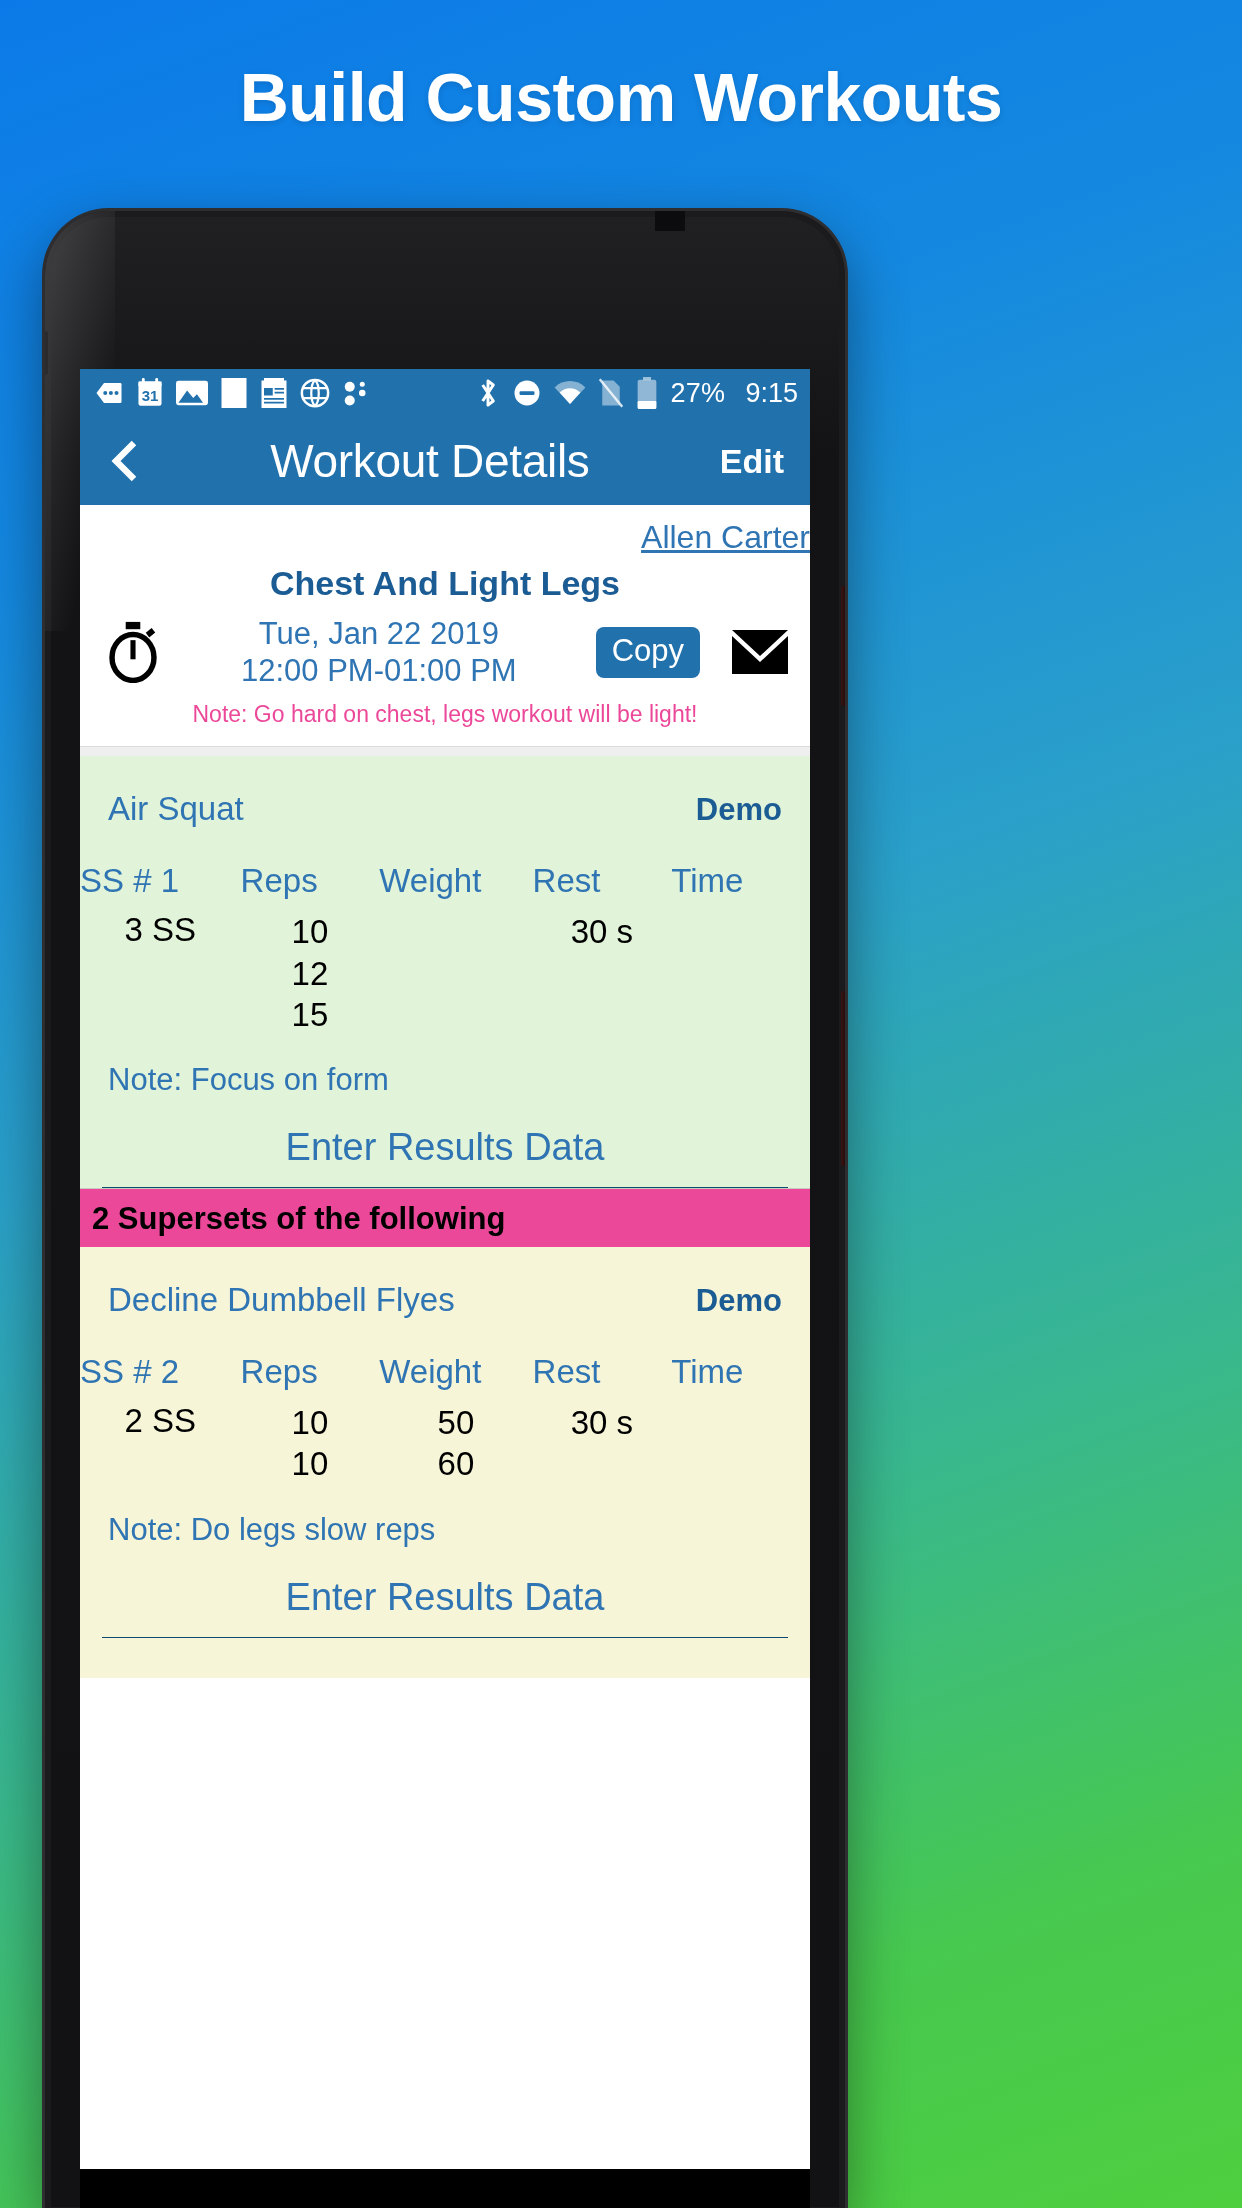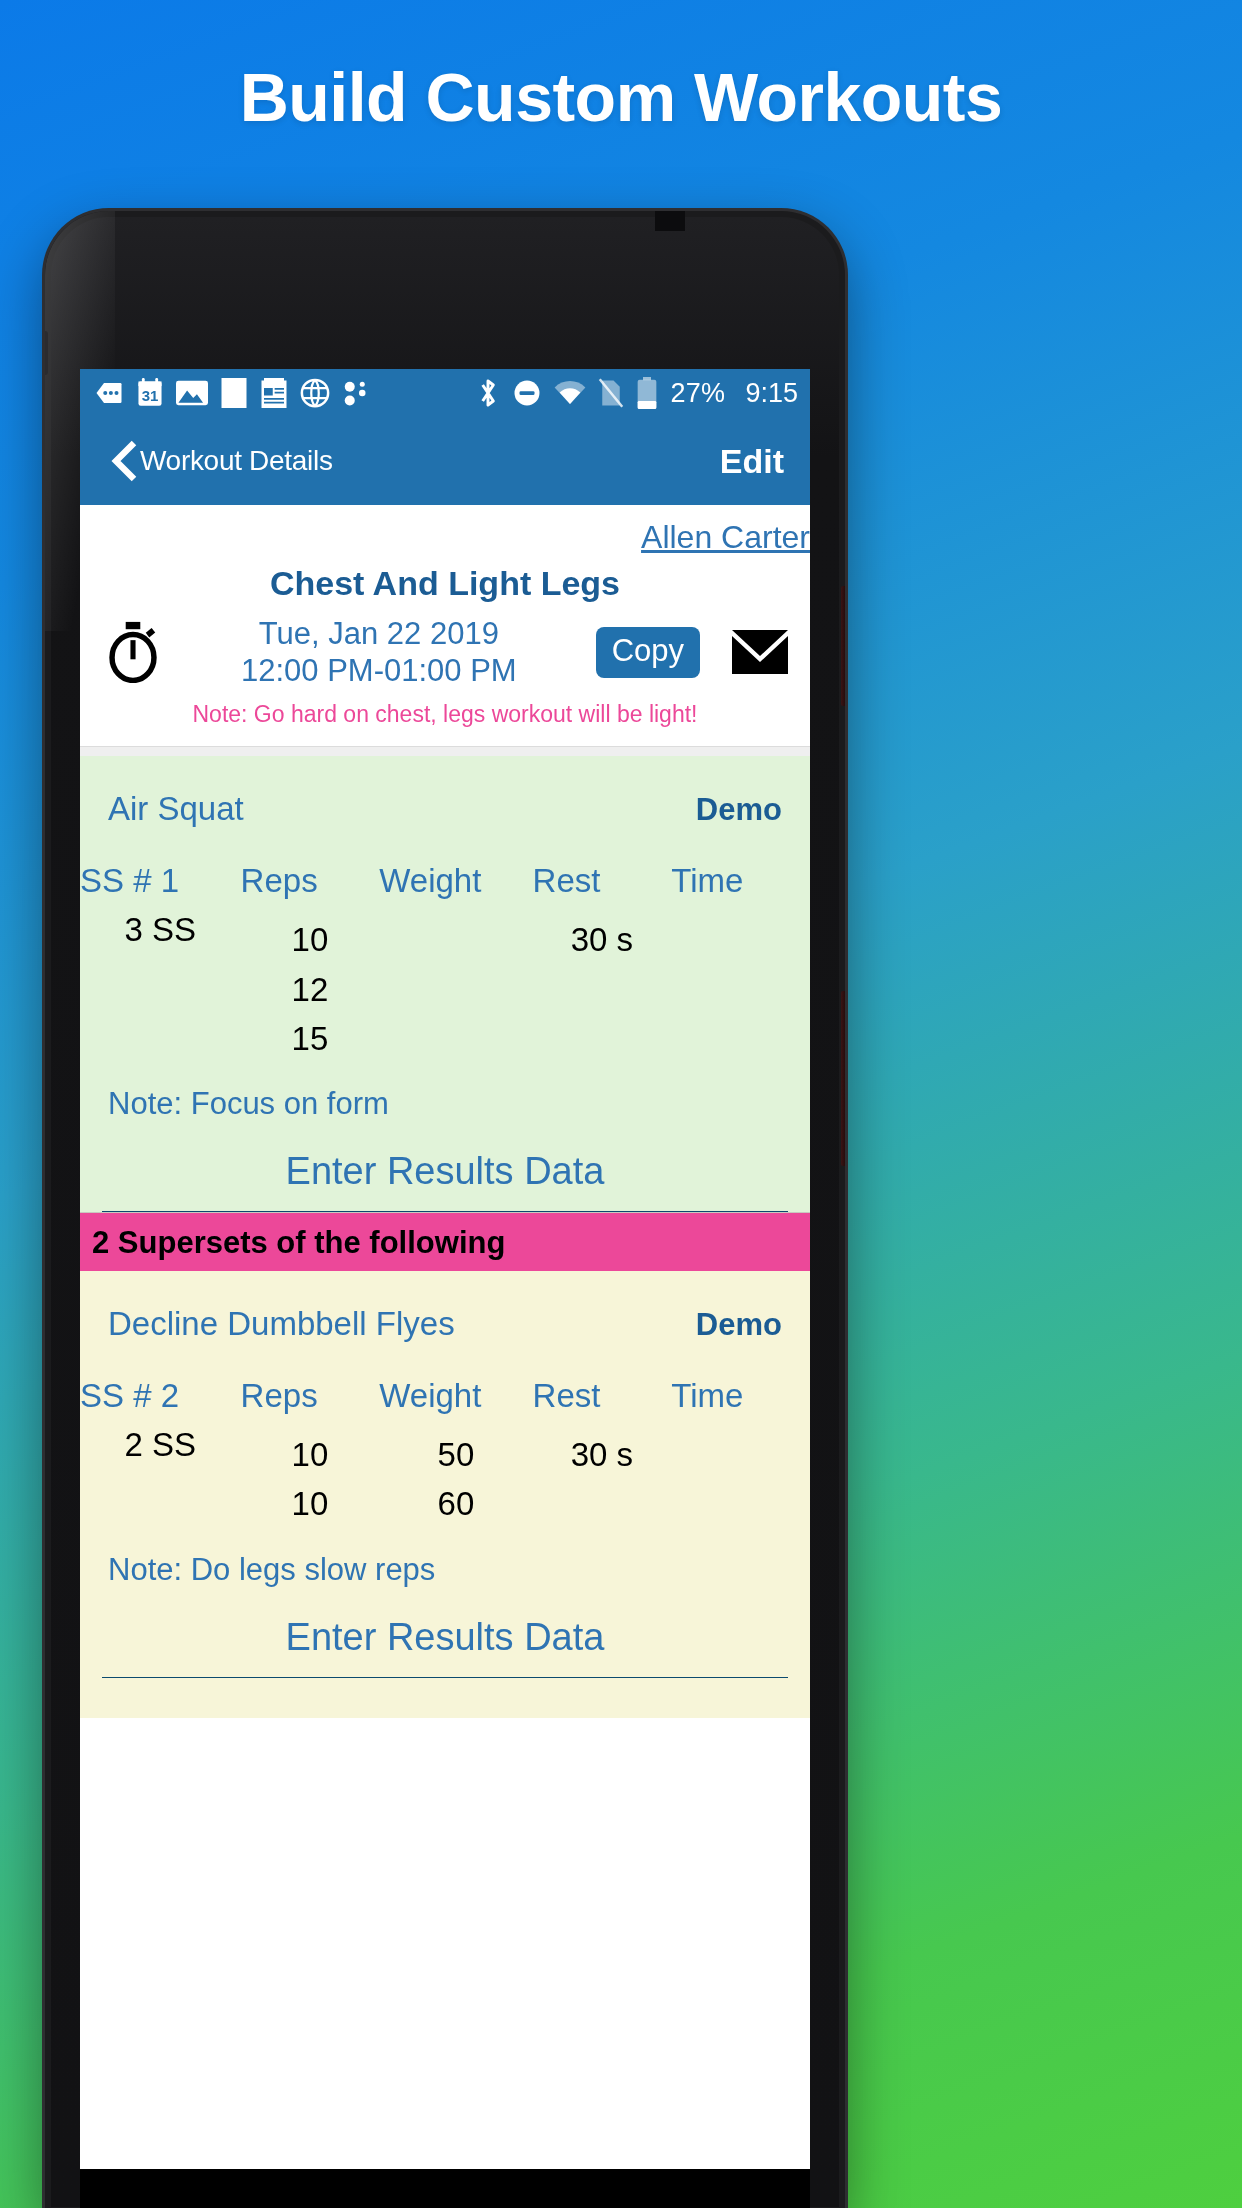--- a/index.html
+++ b/index.html
@@ -90,21 +90,21 @@
   .sb-text{ font-size:27px; font-weight:400; letter-spacing:.3px; }
   .sb-time{ font-size:27px; font-weight:400; margin-left:8px; }
 
   
   .navbar{
     height:88px; background:#2171ad; display:flex; align-items:center;
     padding:0 26px 0 22px; position:relative;
   }
   .back-chev{ width:48px; height:48px; flex:0 0 auto; cursor:pointer; }
   .nav-title{
-    flex:1; color:#fff; font-size:28px; font-weight:400;
+    flex:1; text-align:center; color:#fff; font-size:46px; font-weight:400;
     letter-spacing:-.3px; margin-left:-10px;
   }
   .nav-edit{ color:#fff; font-size:34px; font-weight:700; }
 
   
   .info{ background:#fff; padding:8px 0 4px; }
   .client{
     text-align:right; color:#2f74b3; font-size:32px; font-weight:400;
     padding:6px 0 4px;
     text-decoration:underline;
@@ -141,21 +141,21 @@
 
   table.sets{ width:100%; border-collapse:collapse; }
   table.sets th{
     color:#2f74b3; font-size:33px; font-weight:400; padding:4px 0 10px;
     text-align:left;
   }
   table.sets td{
     color:#000000; font-size:33px; font-weight:400; padding:1px 0; text-align:center;
     vertical-align:top;
   }
-  table.sets td .stack{ display:block; line-height:1.25;margin-top:8px; }
+  table.sets td .stack{ display:block; line-height:1.25; }
   .col1{ width:22%; } .col2{ width:19%; } .col3{ width:21%; }
   .col4{ width:19%; } .col5{ width:19%; }
 
   .ex-note{ color:#2f74b3; font-size:31px; padding:26px 28px 6px; }
   .enter-results{
     text-align:center; color:#2f74b3; font-size:38px;
     padding:22px 0 18px; border-bottom:1px solid #0c4a6e; margin:0 22px;
   }
   .superset-band{
     background:#ec4899; color:#000; font-weight:700; font-size:31px;

